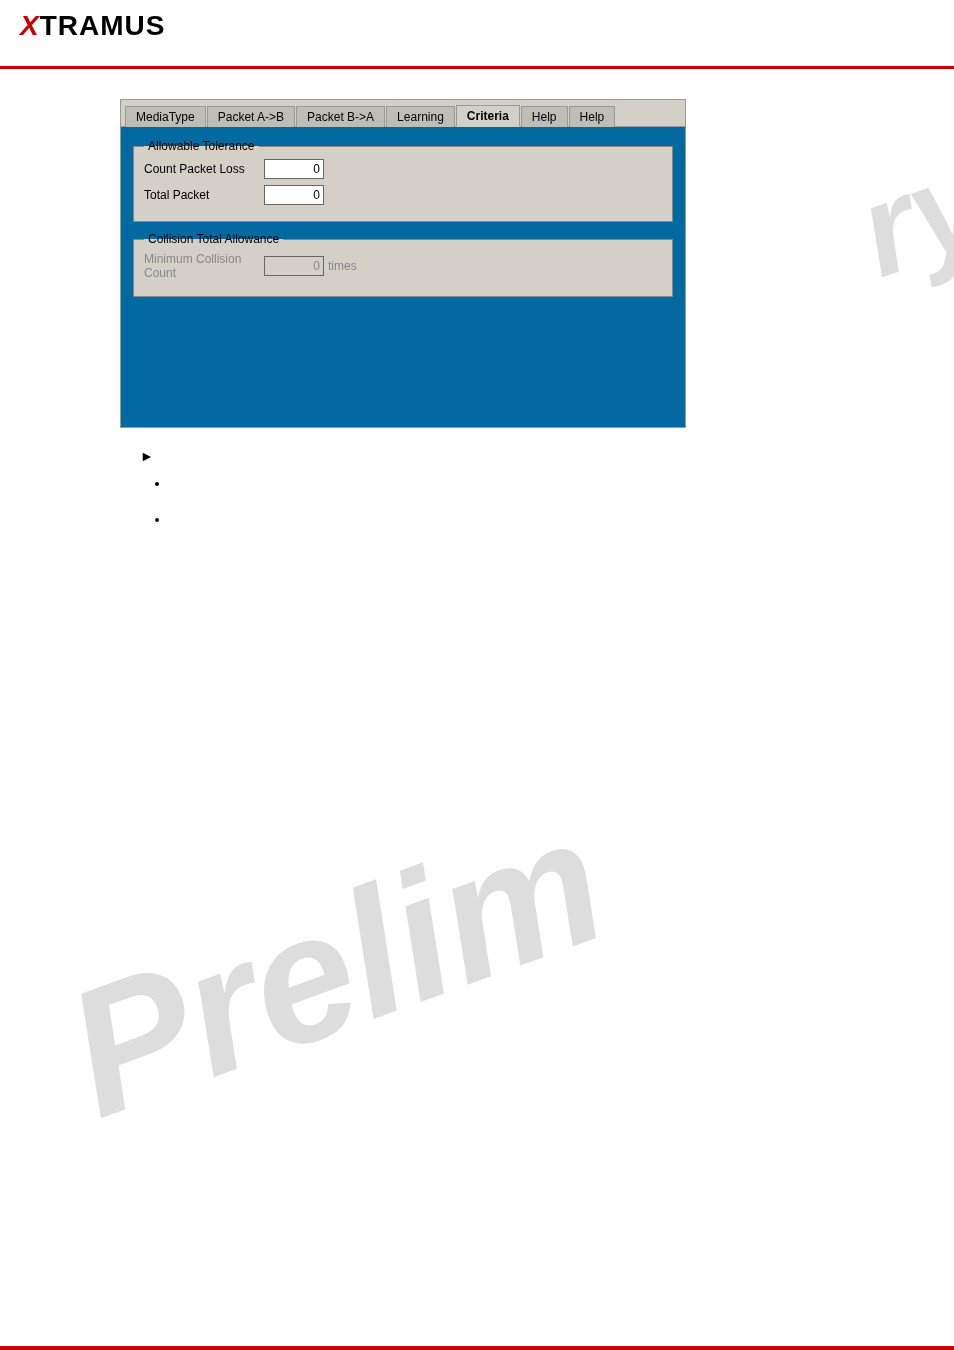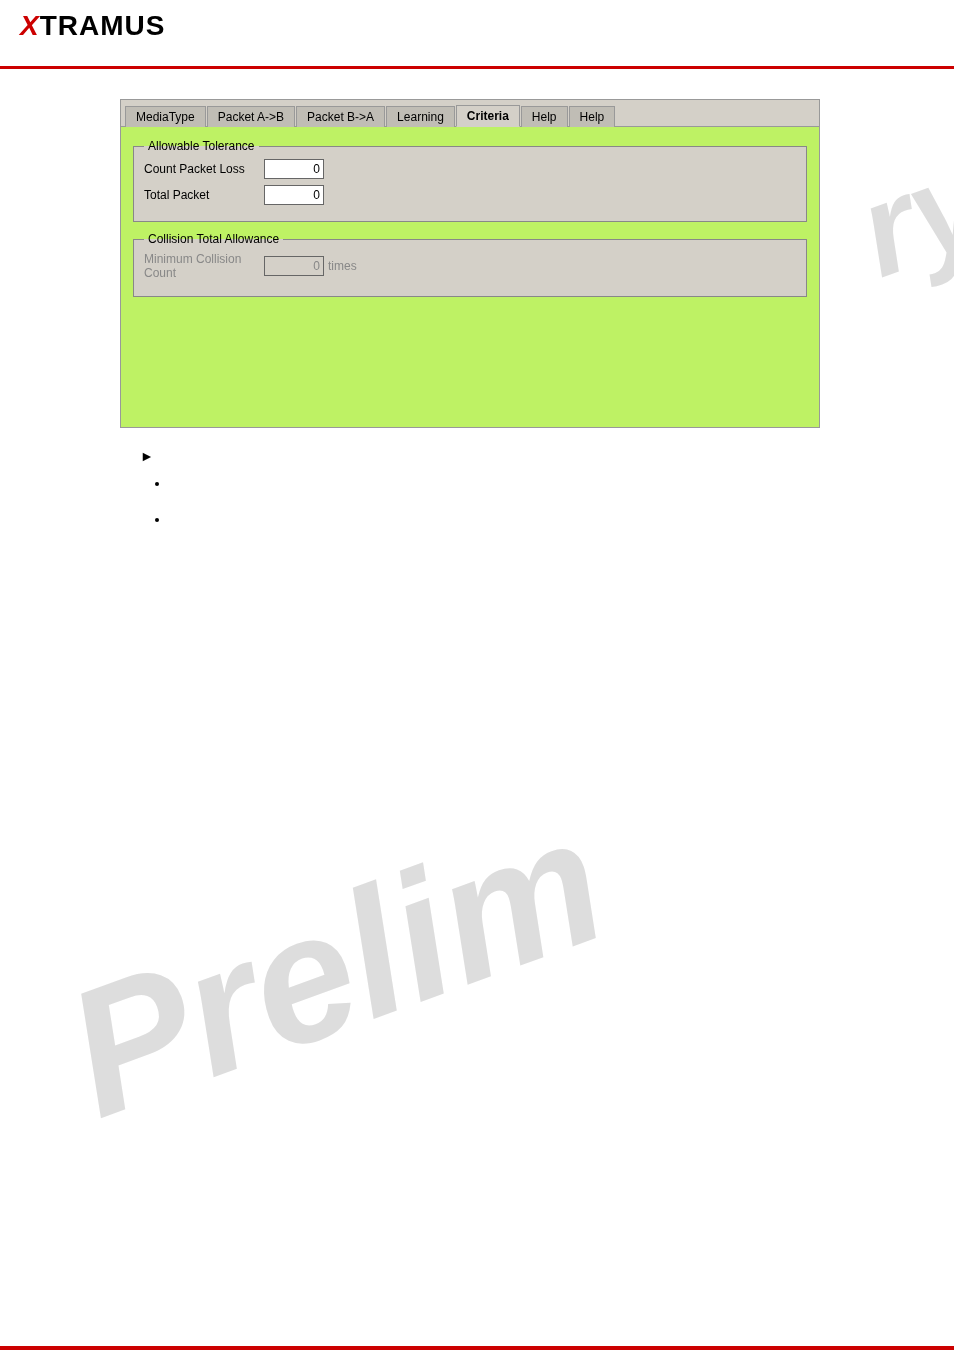--- a/index.html
+++ b/index.html
@@ -42,21 +42,21 @@
 
     
     .main {
       padding: 30px 30px 20px 120px;
     }
 
     
     .tab-panel {
       border: 1px solid #999;
       background: #d4d0c8;
-      width: 700px;
+      width: 566px;
     }
 
     
     .tab-bar {
       display: flex;
       align-items: flex-end;
       background: #d4d0c8;
       padding: 4px 4px 0 4px;
       border-bottom: 1px solid #999;
     }
@@ -80,21 +80,21 @@
       z-index: 1;
     }
 
     .tab:not(.active) {
       background: #c0bdb5;
     }
 
     
     .panel-content {
       padding: 12px;
-      background: #bef264;
+      background: #0369a1;
       min-height: 300px;
     }
 
     
     .field-group {
       border: 1px solid #888;
       padding: 6px 10px 10px 10px;
       margin-bottom: 10px;
       background: #d4d0c8;
     }

